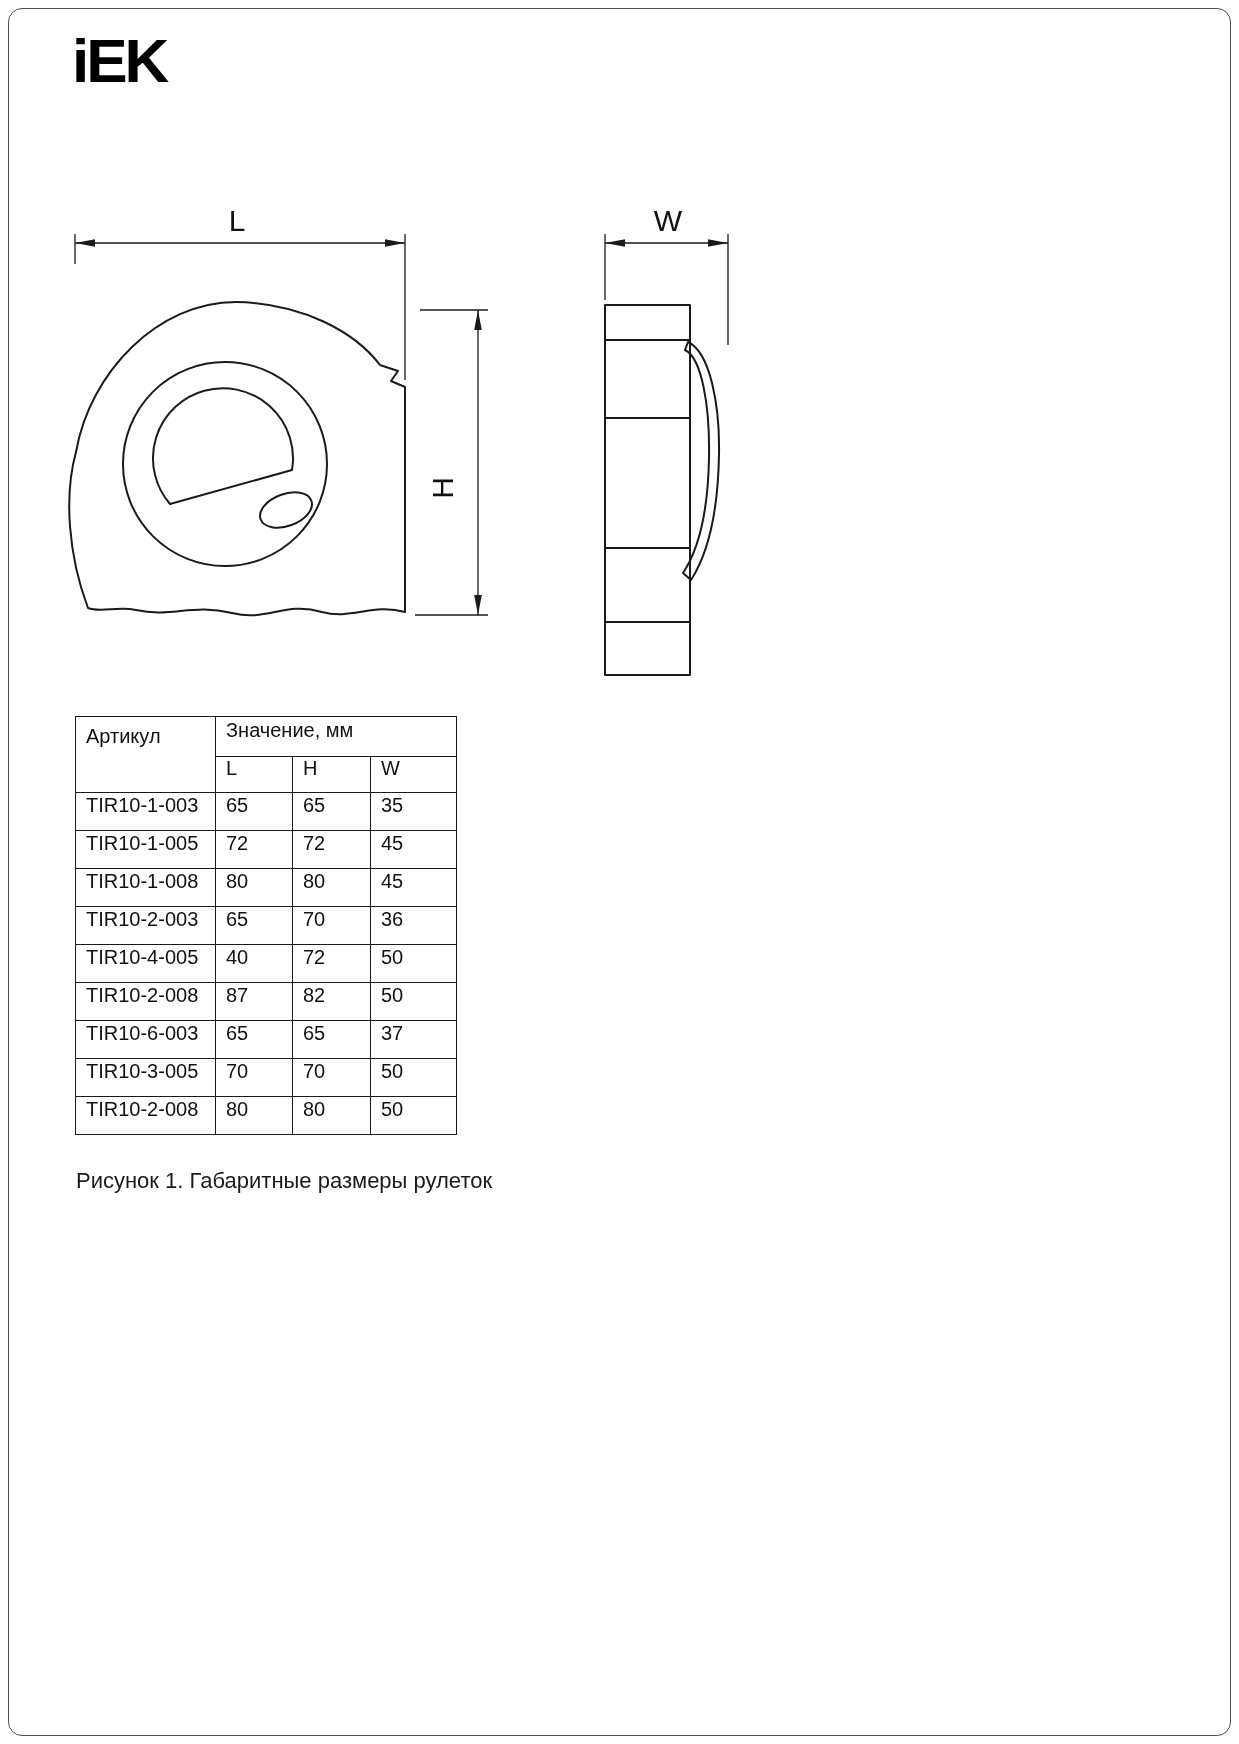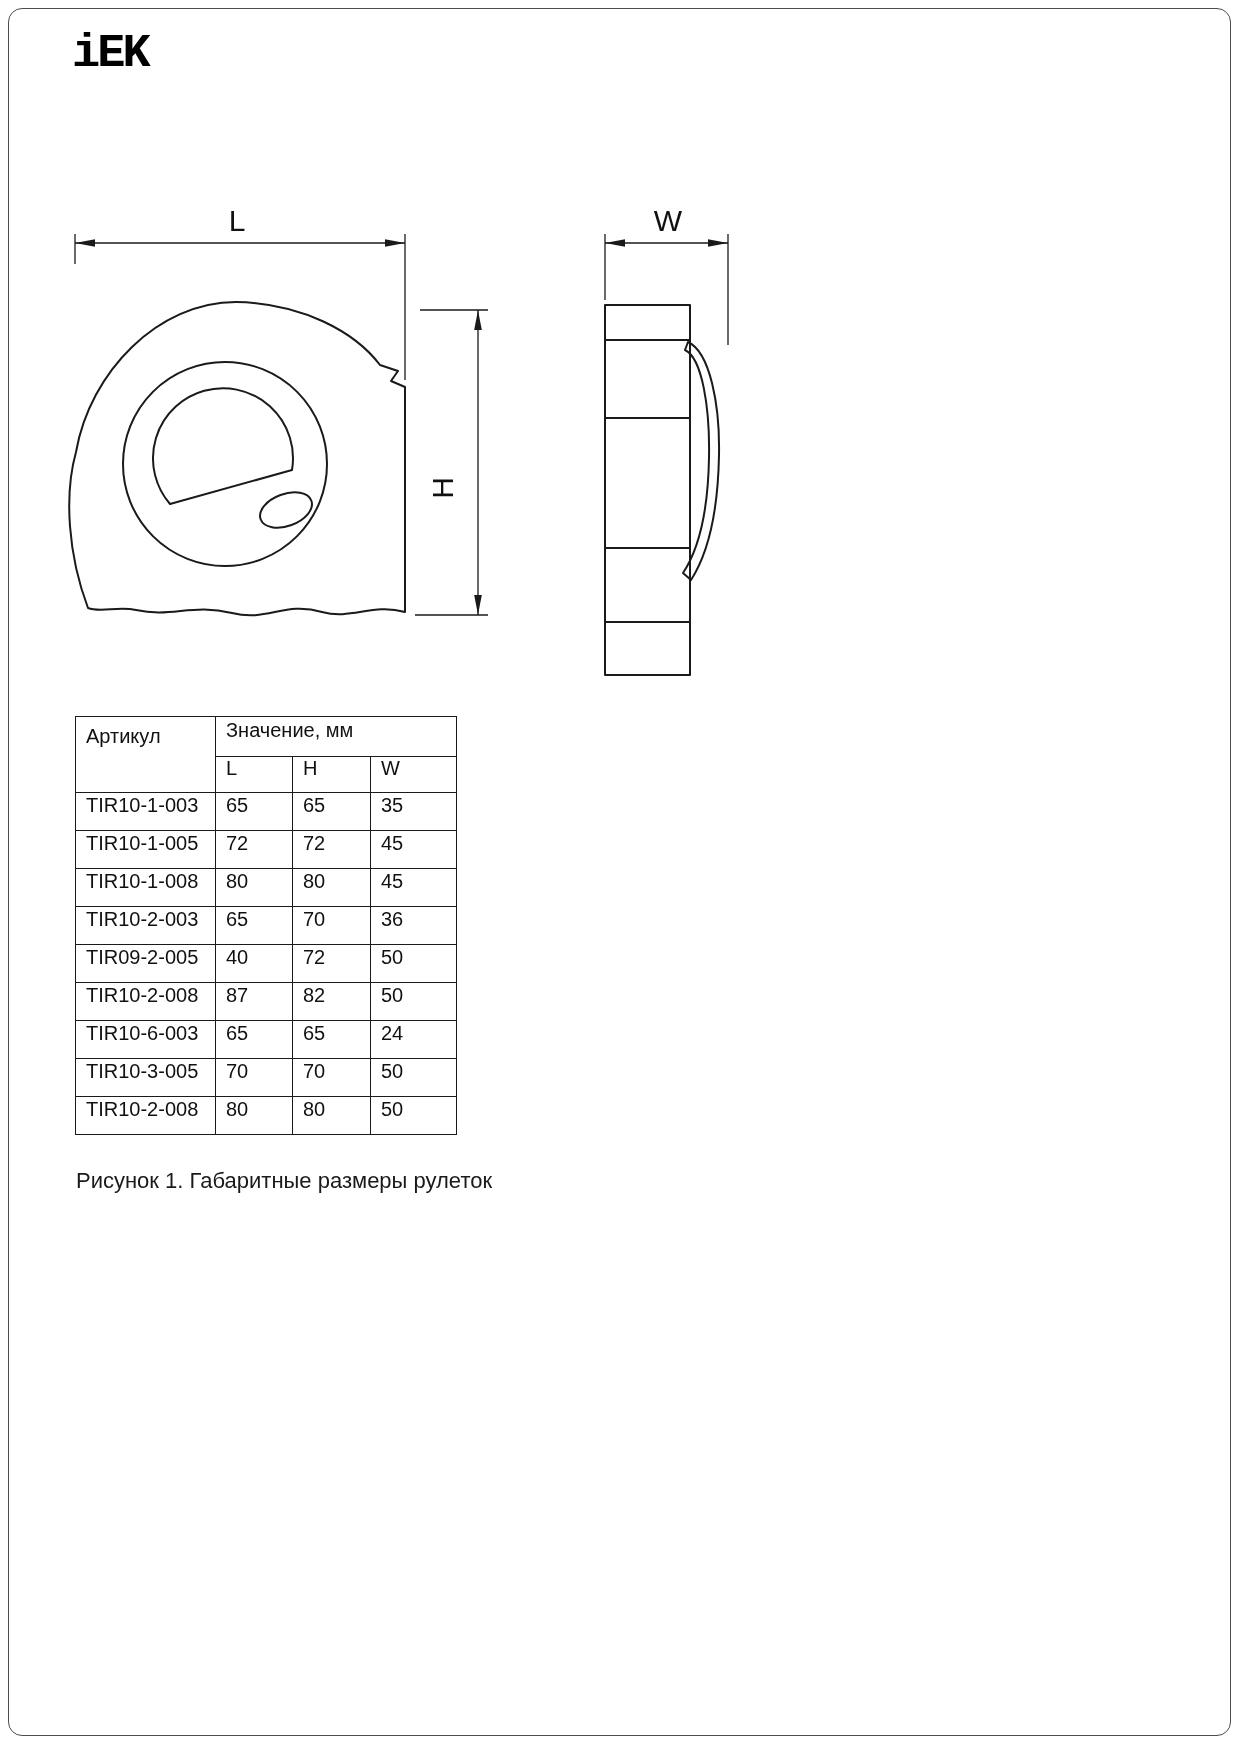--- a/index.html
+++ b/index.html
@@ -12,22 +12,22 @@
     color: #111111;
   }
   .page-frame {
     position: absolute; left: 8px; top: 8px; right: 8px; bottom: 8px;
     border: 1.5px solid #4d4d4d;
     border-radius: 14px;
     pointer-events: none;
   }
   .logo {
     position: absolute; left: 72px; top: 30px;
-    font-size: 47px; font-weight: 800; letter-spacing: -3px;
-    color: #000000; line-height: 1; font-family: Liberation Mono, monospace;
+    font-size: 62px; font-weight: 800; letter-spacing: -3px;
+    color: #000000; line-height: 1;
   }
   .drawing {
     position: absolute; left: 40px; top: 200px;
     width: 760px; height: 500px;
   }
   .drawing svg { display: block; }
   .drawing .outline { fill: none; stroke: #1a1a1a; stroke-width: 2; stroke-linejoin: round; stroke-linecap: round; }
   .drawing .dimline { fill: none; stroke: #1a1a1a; stroke-width: 1.3; }
   .drawing .arrow { fill: #1a1a1a; stroke: none; }
   .drawing text { font-family: "Liberation Sans", "DejaVu Sans", sans-serif; font-size: 30px; fill: #111111; }
@@ -162,36 +162,36 @@
       <td>80</td>
       <td>45</td>
     </tr>
     <tr>
       <td>TIR10-2-003</td>
       <td>65</td>
       <td>70</td>
       <td>36</td>
     </tr>
     <tr>
-      <td>TIR09-2-005</td>
+      <td>TIR10-4-005</td>
       <td>40</td>
       <td>72</td>
       <td>50</td>
     </tr>
     <tr>
       <td>TIR10-2-008</td>
       <td>87</td>
       <td>82</td>
       <td>50</td>
     </tr>
     <tr>
       <td>TIR10-6-003</td>
       <td>65</td>
       <td>65</td>
-      <td>24</td>
+      <td>37</td>
     </tr>
     <tr>
       <td>TIR10-3-005</td>
       <td>70</td>
       <td>70</td>
       <td>50</td>
     </tr>
     <tr>
       <td>TIR10-2-008</td>
       <td>80</td>

